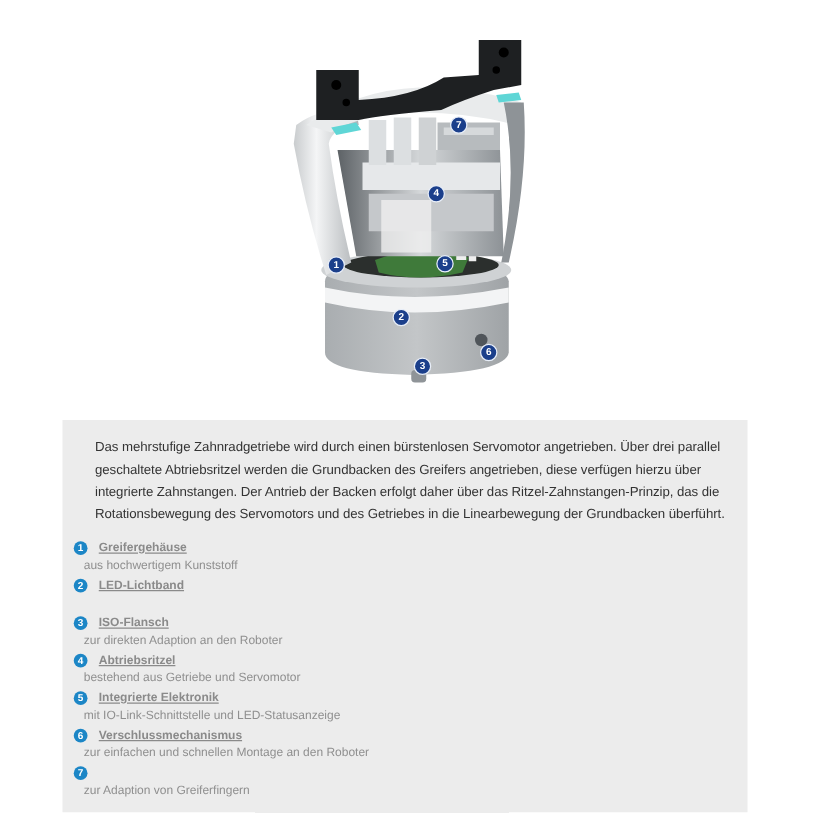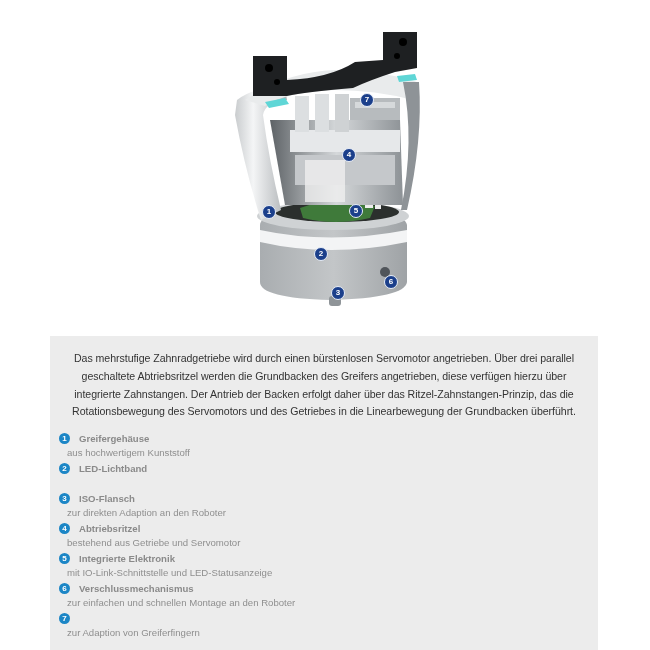--- a/index.html
+++ b/index.html
@@ -15,34 +15,33 @@
     line-height:12px; text-align:center; border:1px solid #e8eef8;
     font-family:"Liberation Sans", sans-serif;
   }
 
   
   .panel {
     position:absolute; left:50px; top:336px; width:548px; height:314px;
     background:#ececec;
   }
   .intro {
-    position:absolute; left:9px; top:14px; width:530px;
+    position:absolute; left:26px; top:14px; width:530px;
     font-size:10.6px; line-height:17.8px; color:#333333; margin:0;
     letter-spacing:-0.05px;
-    text-align:center;
   }
   .features { position:absolute; left:9px; top:96px; width:520px; margin:0; padding:0; list-style:none; }
   .feature { position:relative; height:30px; }
   .feature-num {
     position:absolute; left:0; top:1px; width:11px; height:11px; border-radius:50%;
     background:#1c86c6; color:#fff; font-size:8px; font-weight:bold;
     line-height:11px; text-align:center;
   }
   .feature-title {
-    position:absolute; left:20px; top:0; font-size:9.6px; font-weight:bold; color:#8a8a8a; line-height:13px; white-space:nowrap;
+    position:absolute; left:20px; top:0; font-size:9.6px; font-weight:bold; color:#8a8a8a; line-height:13px; white-space:nowrap;text-decoration:underline;
   }
   .feature-desc {
     position:absolute; left:8px; top:14px; font-size:9.6px; color:#8f8f8f; line-height:13px; white-space:nowrap;
   }
 </style>
 </head>
 <body>
 
 <div class="product">
   <svg viewBox="0 0 210 290" xmlns="http://www.w3.org/2000/svg">

